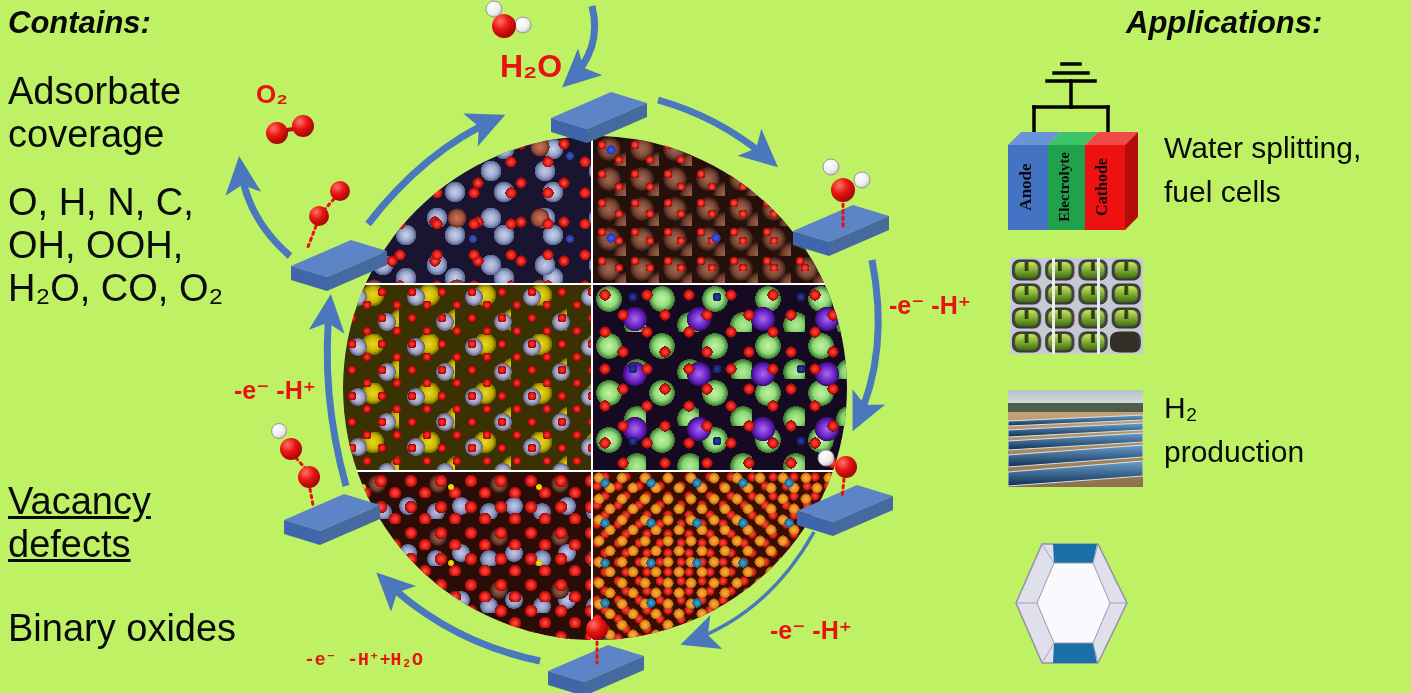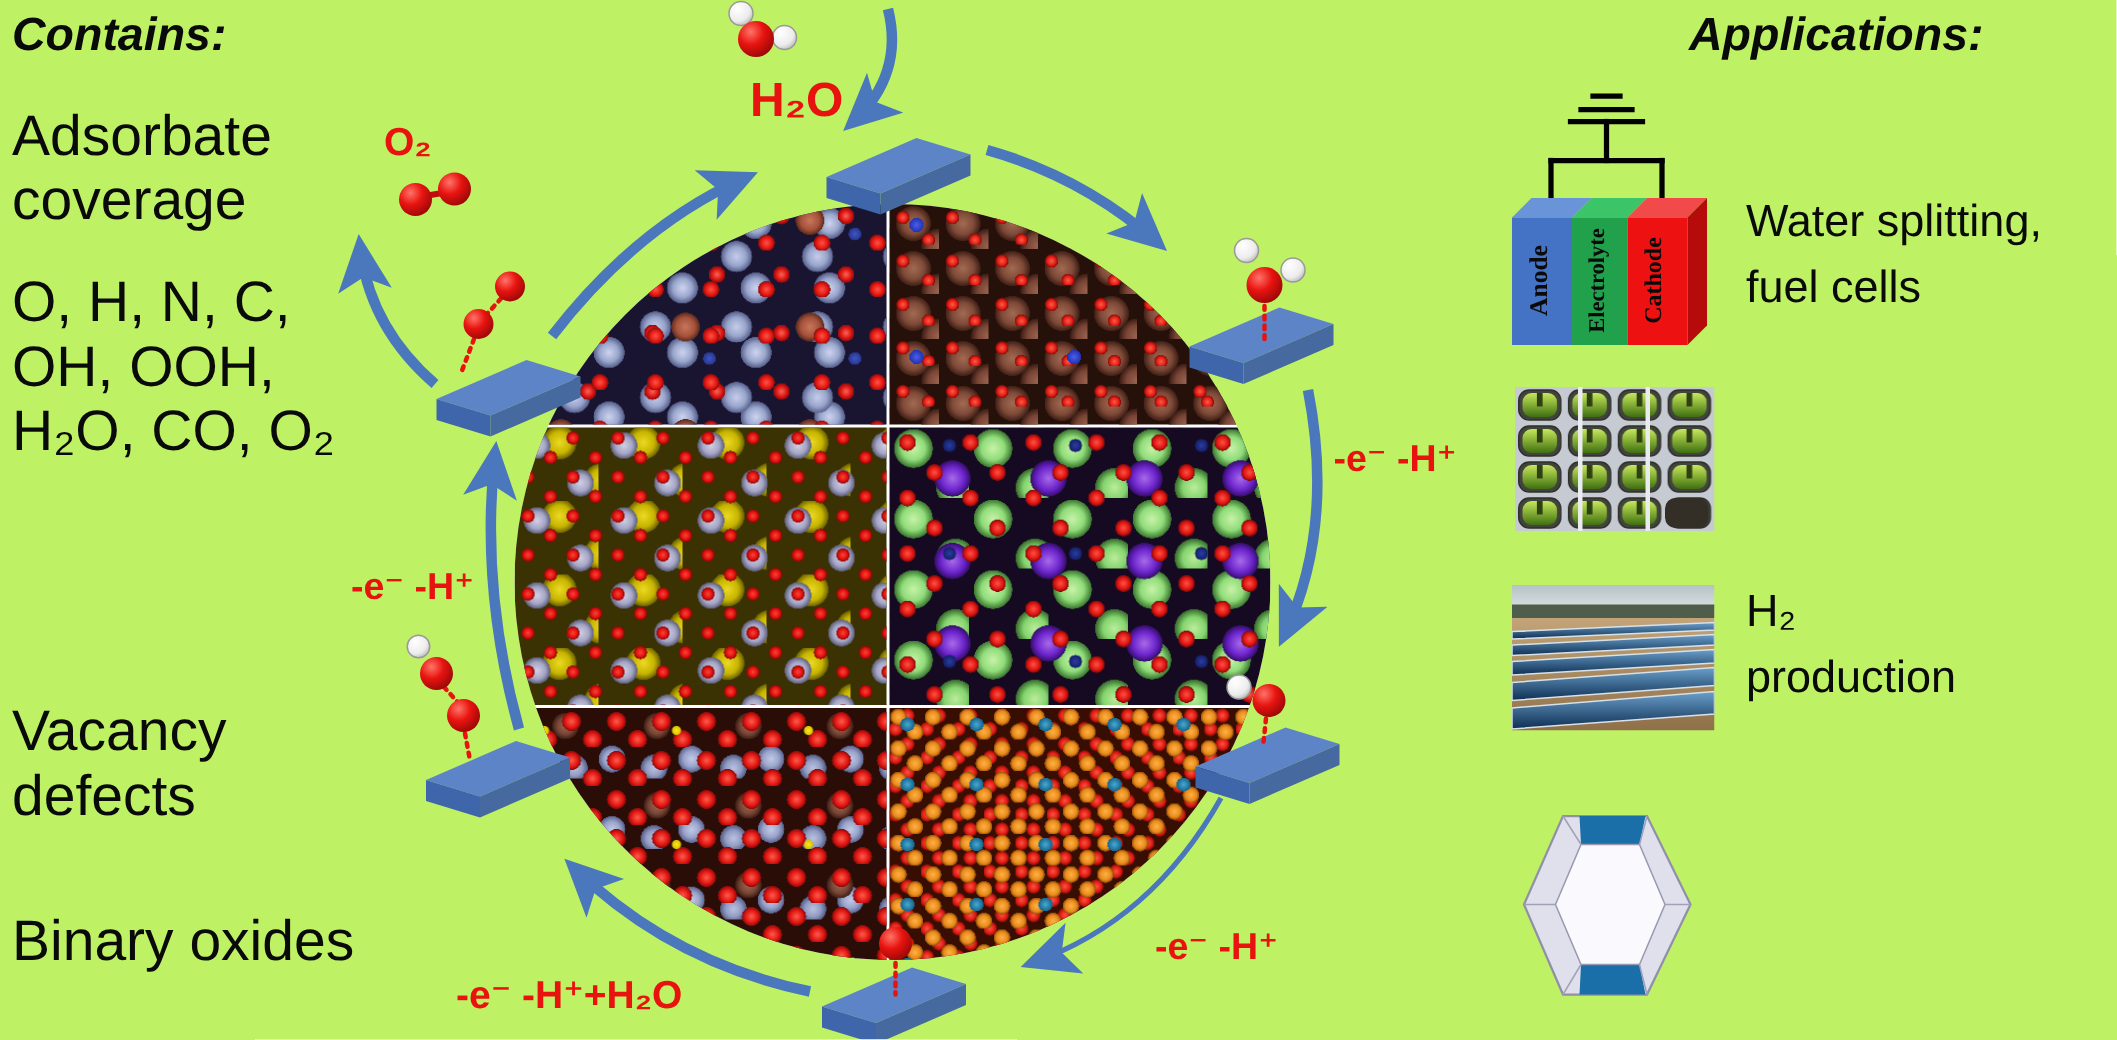--- a/index.html
+++ b/index.html
@@ -66,21 +66,21 @@
 <body>
 
 <div id="canvas">
 
   <div class="abs sec-title" style="left:8px;top:5px;">Contains:</div>
   <div class="abs contains-item ml" style="left:8px;top:70px;">Adsorbate
 coverage</div>
   <div class="abs contains-item ml" style="left:8px;top:181px;">O, H, N, C,
 OH, OOH,
 H₂O, CO, O₂</div>
-  <div class="abs contains-item ml" style="left:8px;top:467px;">Vacancy
+  <div class="abs contains-item ml" style="left:8px;top:480px;text-decoration:underline;">Vacancy
 defects</div>
   <div class="abs contains-item ml" style="left:8px;top:607px;">Binary oxides</div>
 
   <div id="circle" class="abs">
     <div class="panel p-tl"></div>
     <div class="panel p-tr"></div>
     <div class="panel p-ml"></div>
     <div class="panel p-mr"></div>
     <div class="panel p-bl"></div>
     <div class="panel p-br"></div>
@@ -174,21 +174,21 @@
         <circle cx="277" cy="133" r="11" fill="url(#gO)"></circle>
         <circle cx="303" cy="126" r="11" fill="url(#gO)"></circle>
       </g>
     </g>
   </svg>
 
   <div class="abs red-lbl" style="left:452px;top:48px;font-size:32px;margin-left:48px;">H₂O</div>
   <div class="abs red-lbl" style="left:256px;top:79px;font-size:26px;">O₂</div>
   <div class="abs red-lbl" style="left:889px;top:291px;font-size:25px;">-e⁻ -H⁺</div>
   <div class="abs red-lbl" style="left:770px;top:616px;font-size:25px;">-e⁻ -H⁺</div>
-  <div class="abs red-lbl" style="left:304px;top:648px;font-size:26px;">-e⁻ -H⁺+H₂O</div>
+  <div class="abs red-lbl" style="left:304px;top:648px;font-size:18px;font-family:Liberation Mono, monospace;">-e⁻ -H⁺+H₂O</div>
   <div class="abs red-lbl" style="left:234px;top:376px;font-size:25px;">-e⁻ -H⁺</div>
 
   <div class="abs sec-title" style="left:1083px;top:5px;margin-left:43px;">Applications:</div>
 
   <div class="abs" style="left:998px;top:50px;">
     <svg width="152" height="190" viewBox="0 0 152 190">
       <g stroke="#000" stroke-width="3.5" stroke-linecap="square">
         <line x1="64" y1="14" x2="82" y2="14"></line>
         <line x1="56" y1="23" x2="90" y2="23"></line>
         <line x1="49" y1="31" x2="97" y2="31"></line>

